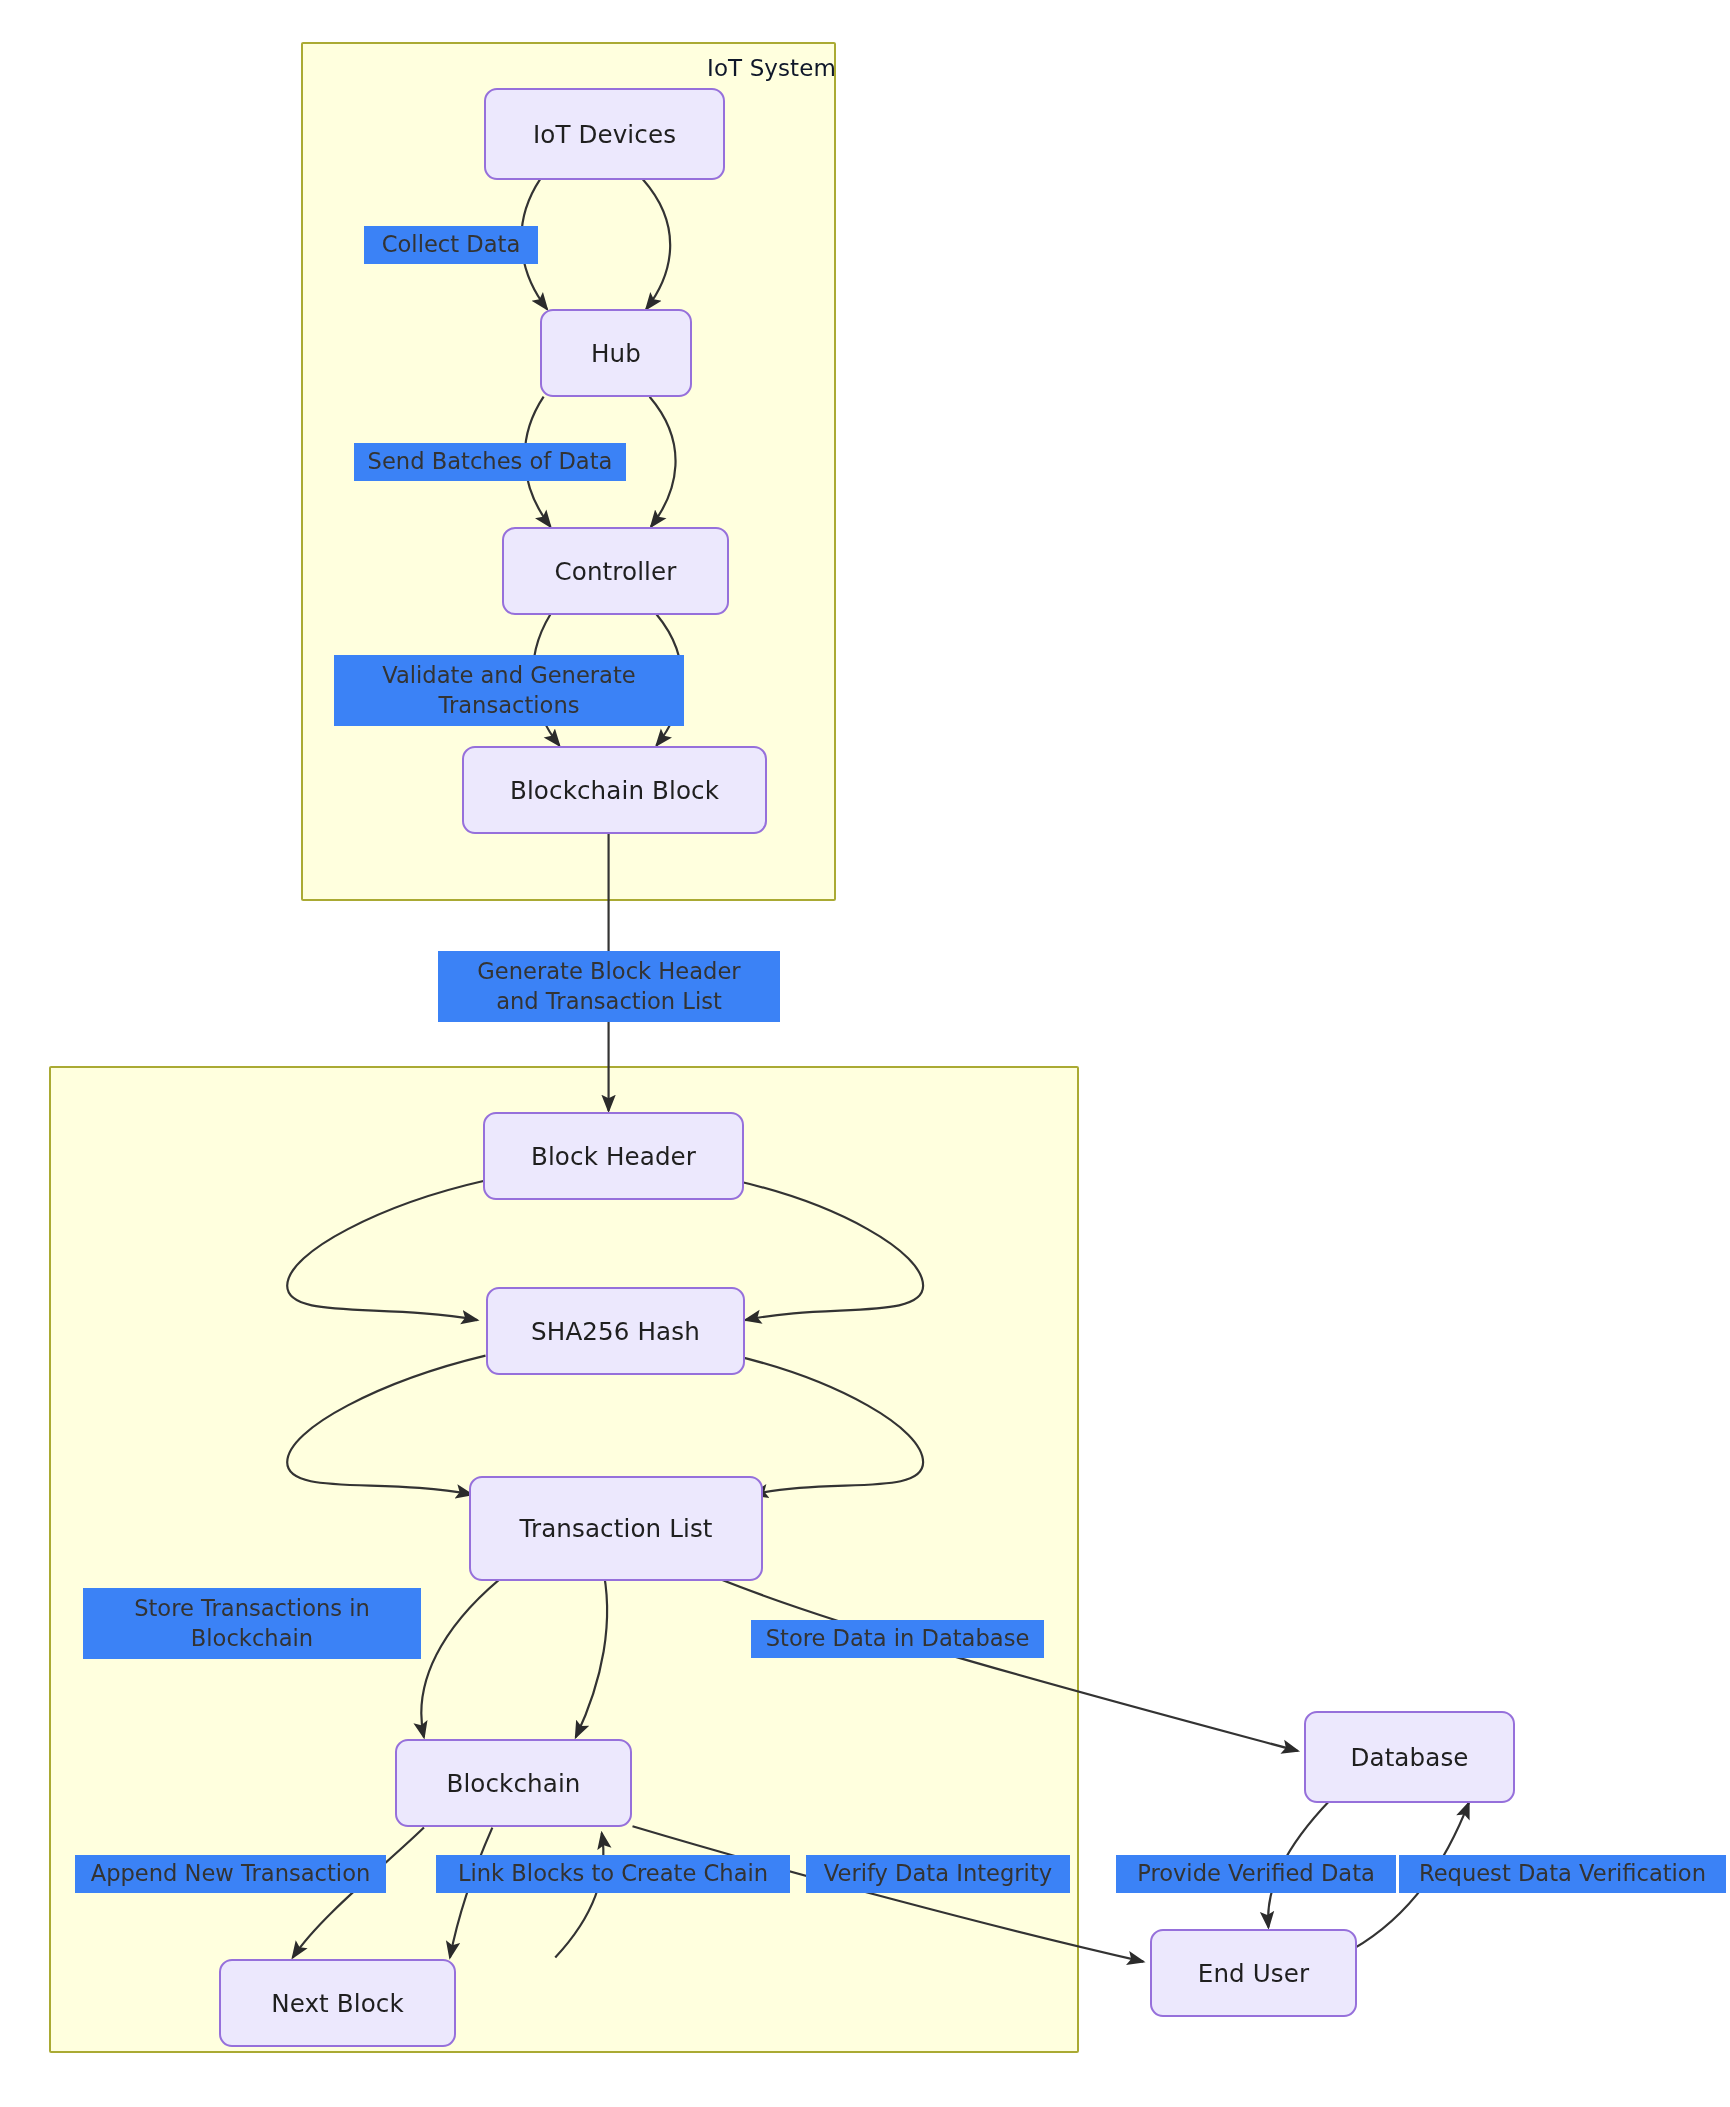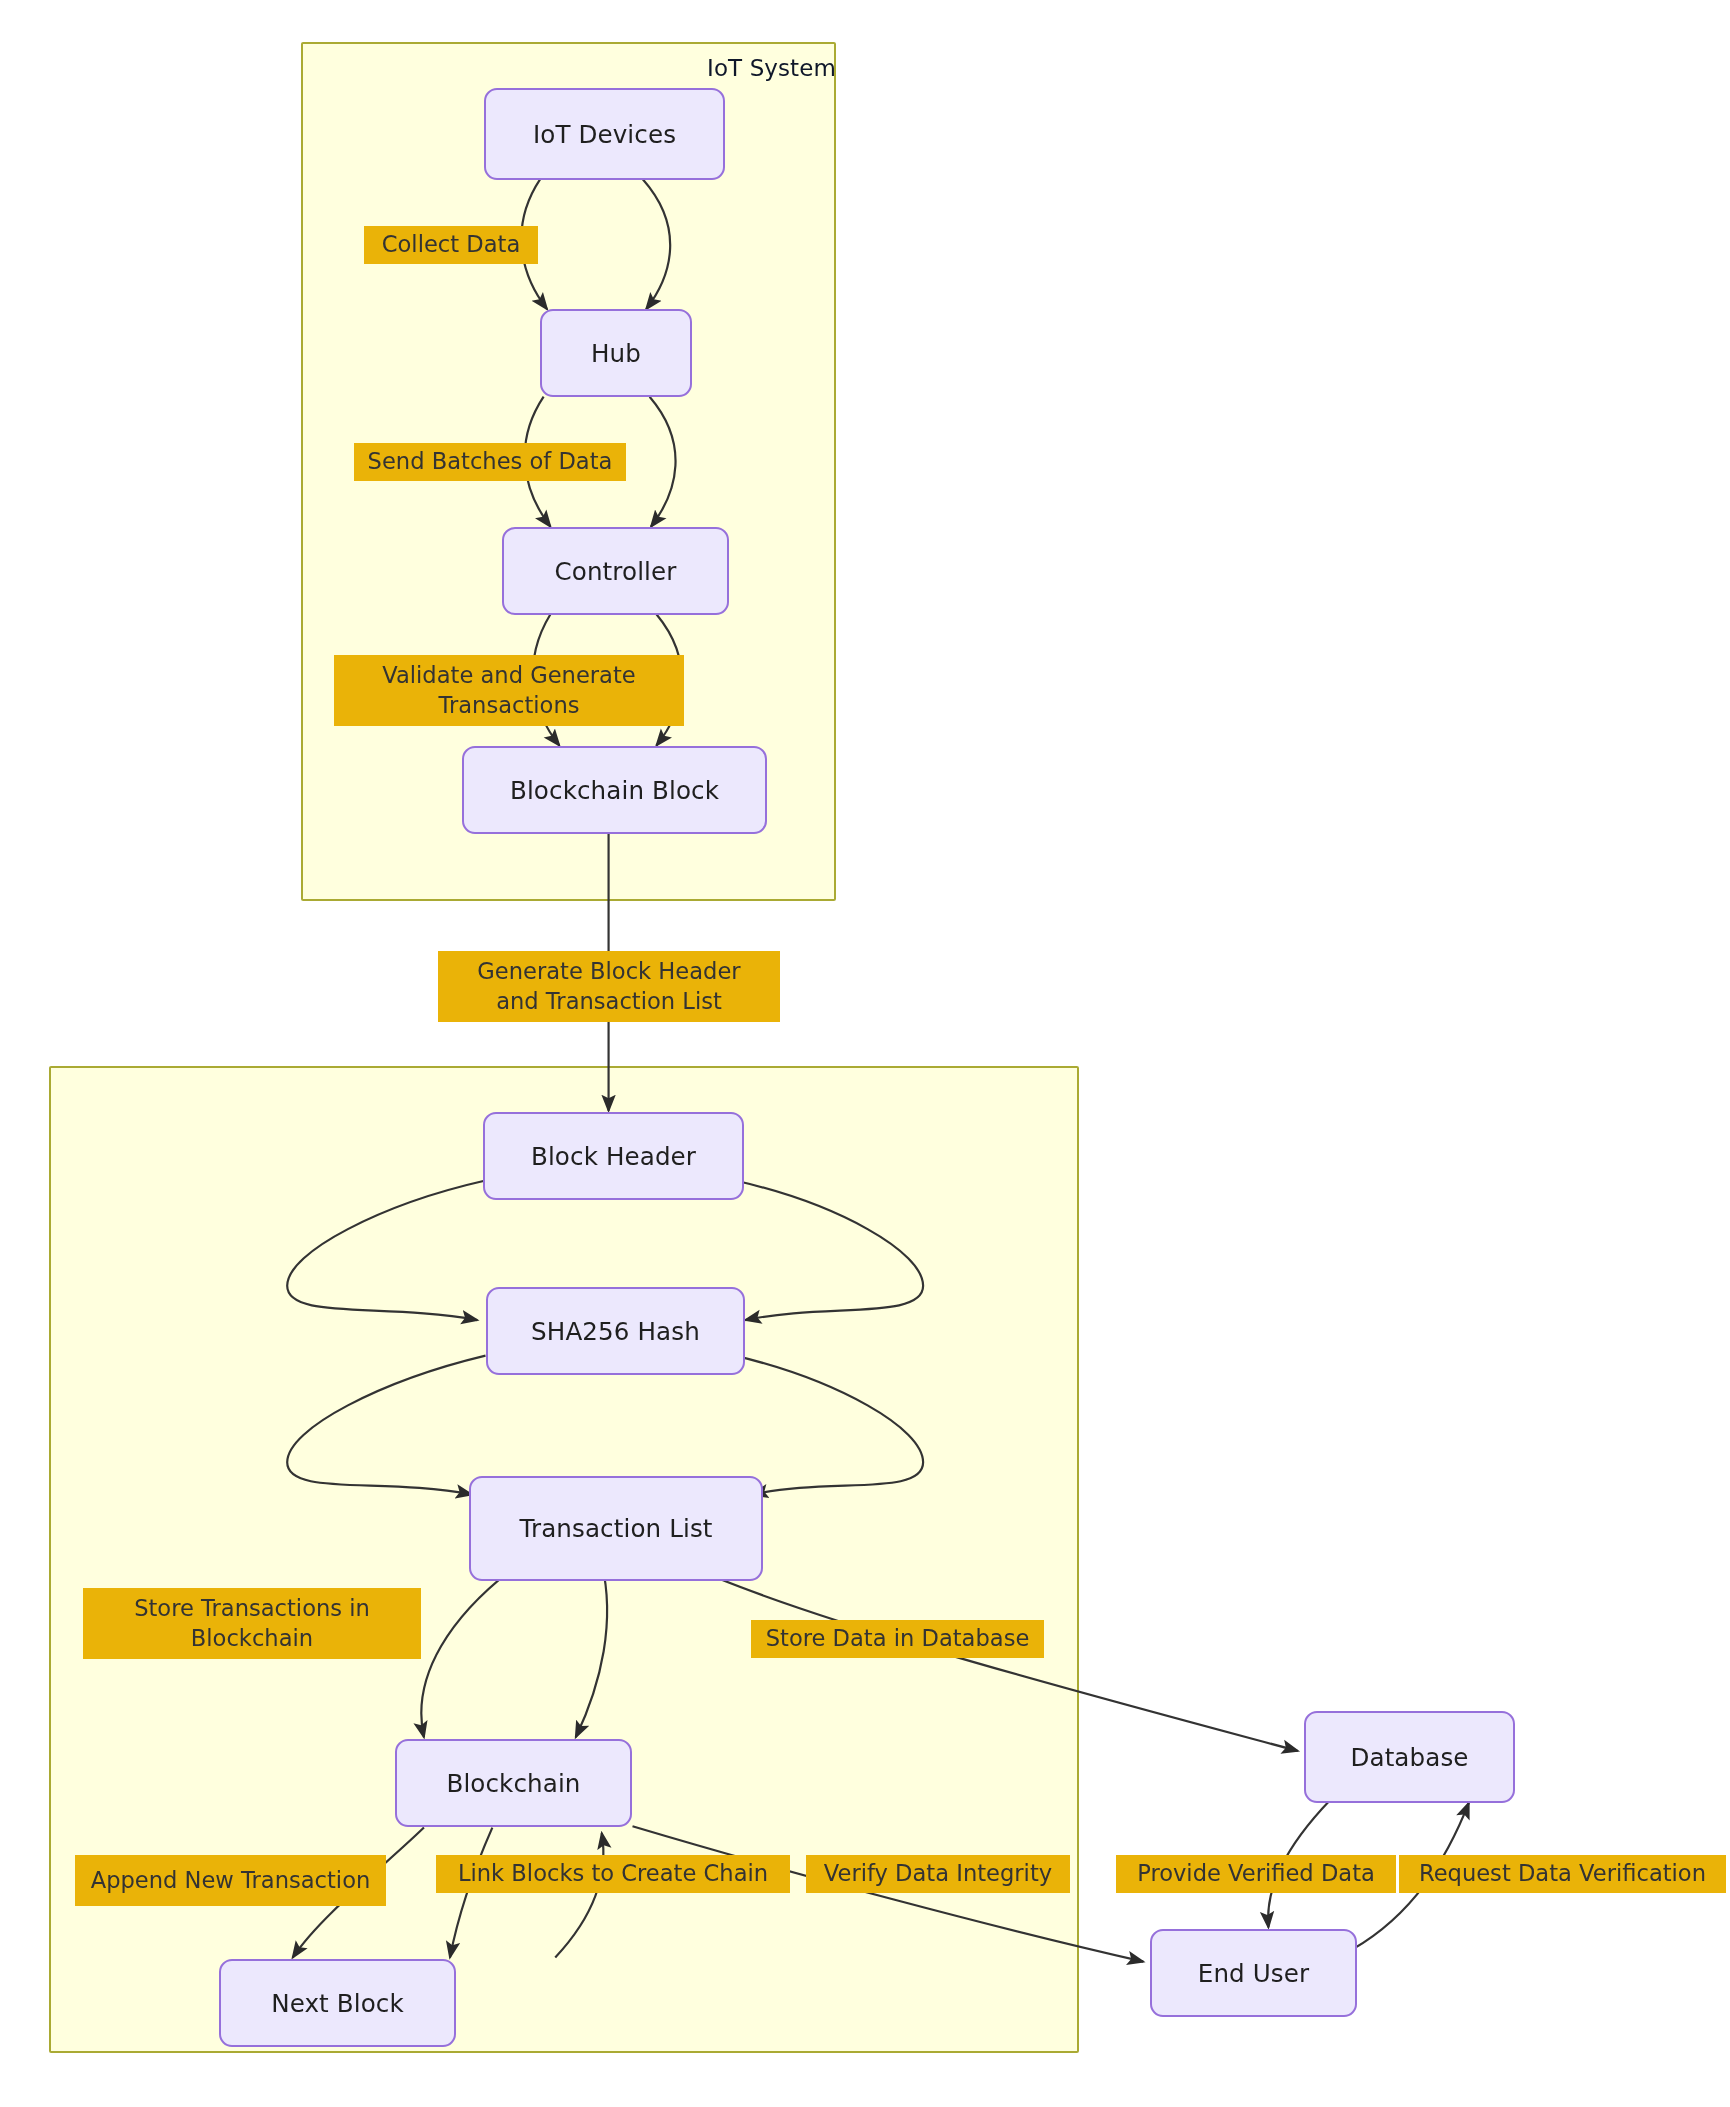--- a/index.html
+++ b/index.html
@@ -52,21 +52,21 @@
     display: flex;
     align-items: center;
     justify-content: center;
     color: #1f1f1f;
     font-size: 24.6px;
     letter-spacing: 0.1px;
   }
   .edge-label {
     position: absolute;
     box-sizing: border-box;
-    background: #eab308;
+    background: #3b82f6;
     color: #333333;
     font-size: 22.6px;
     line-height: 1.32;
     text-align: center;
     padding: 4.8px 8.2px;
     white-space: pre-line;
     display: flex;
     align-items: center;
     justify-content: center;
   }
@@ -176,21 +176,21 @@
 Transactions</div>
 
   <div class="edge-label" style="left:438px; top:951px; width:342px; height:71px;">Generate Block Header
 and Transaction List</div>
 
   <div class="edge-label" style="left:83px; top:1588px; width:338px; height:71px;">Store Transactions in
 Blockchain</div>
 
   <div class="edge-label" style="left:751px; top:1620px; width:293px; height:38px;">Store Data in Database</div>
 
-  <div class="edge-label" style="left:75px; top:1855px; width:311px; height:51px;">Append New Transaction</div>
+  <div class="edge-label" style="left:75px; top:1855px; width:311px; height:38px;">Append New Transaction</div>
 
   <div class="edge-label" style="left:436px; top:1855px; width:354px; height:38px;">Link Blocks to Create Chain</div>
 
   <div class="edge-label" style="left:806px; top:1855px; width:264px; height:38px;">Verify Data Integrity</div>
 
   <div class="edge-label" style="left:1116px; top:1855px; width:280px; height:38px;">Provide Verified Data</div>
 
   <div class="edge-label" style="left:1399px; top:1855px; width:327px; height:38px;">Request Data Verification</div>
 
 </div>

